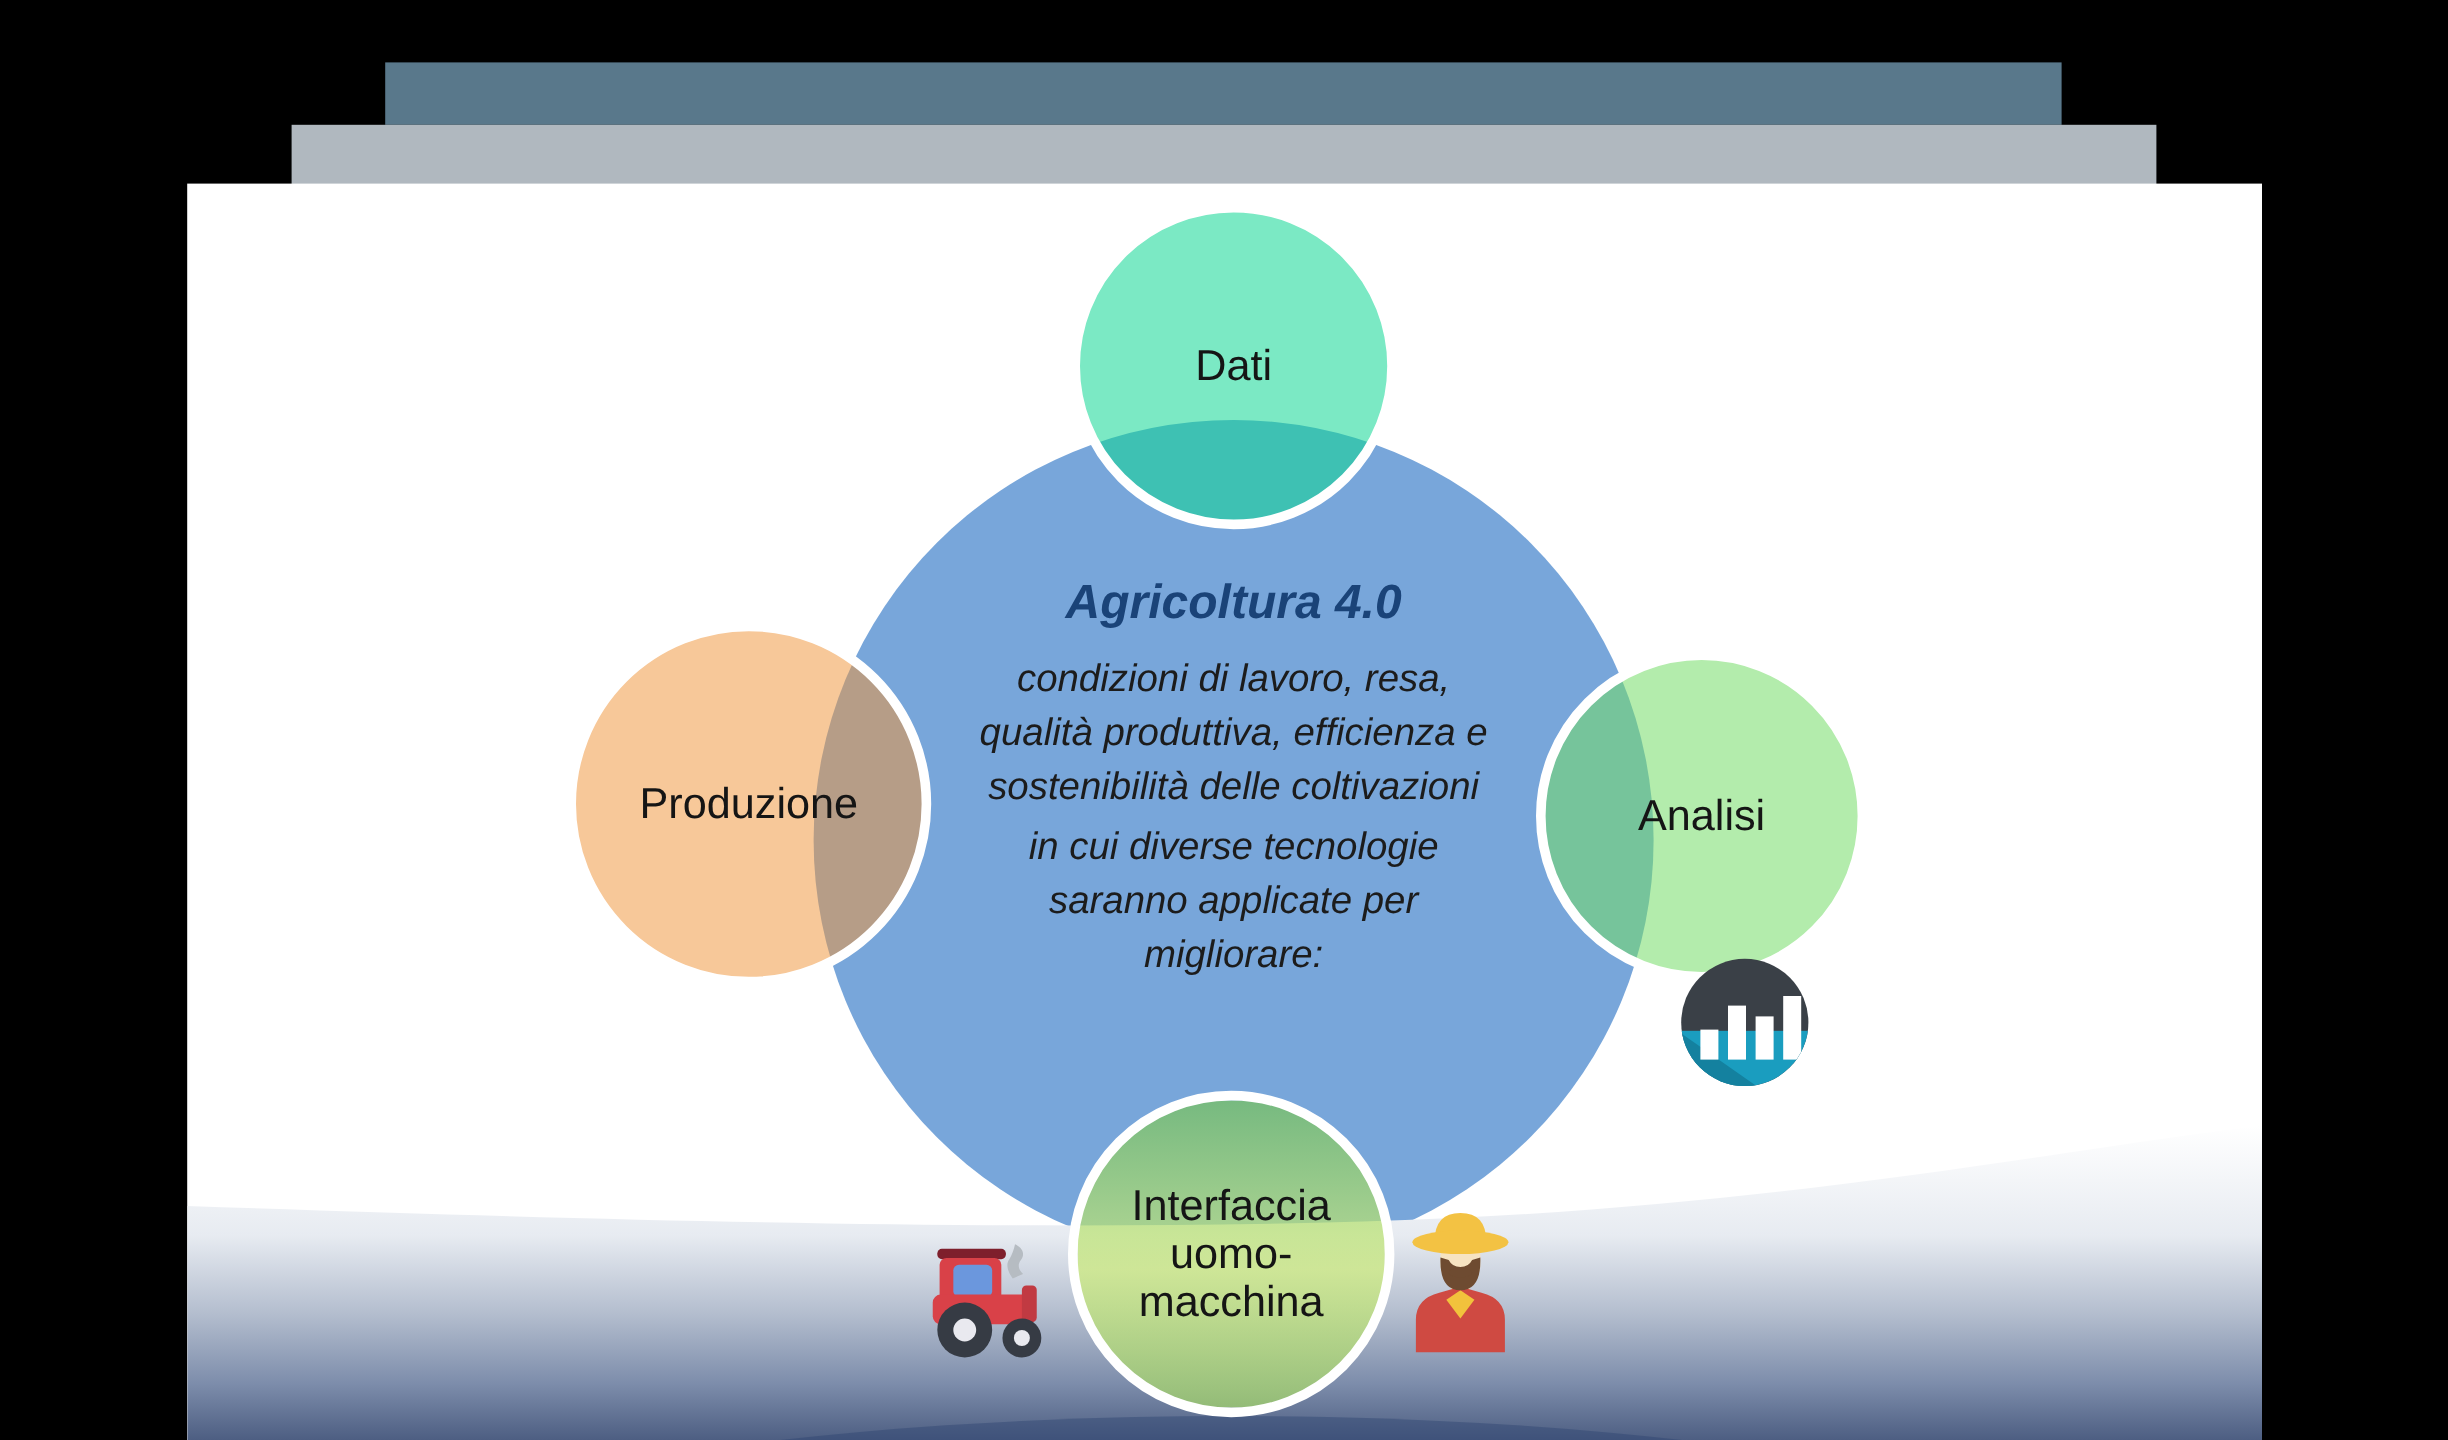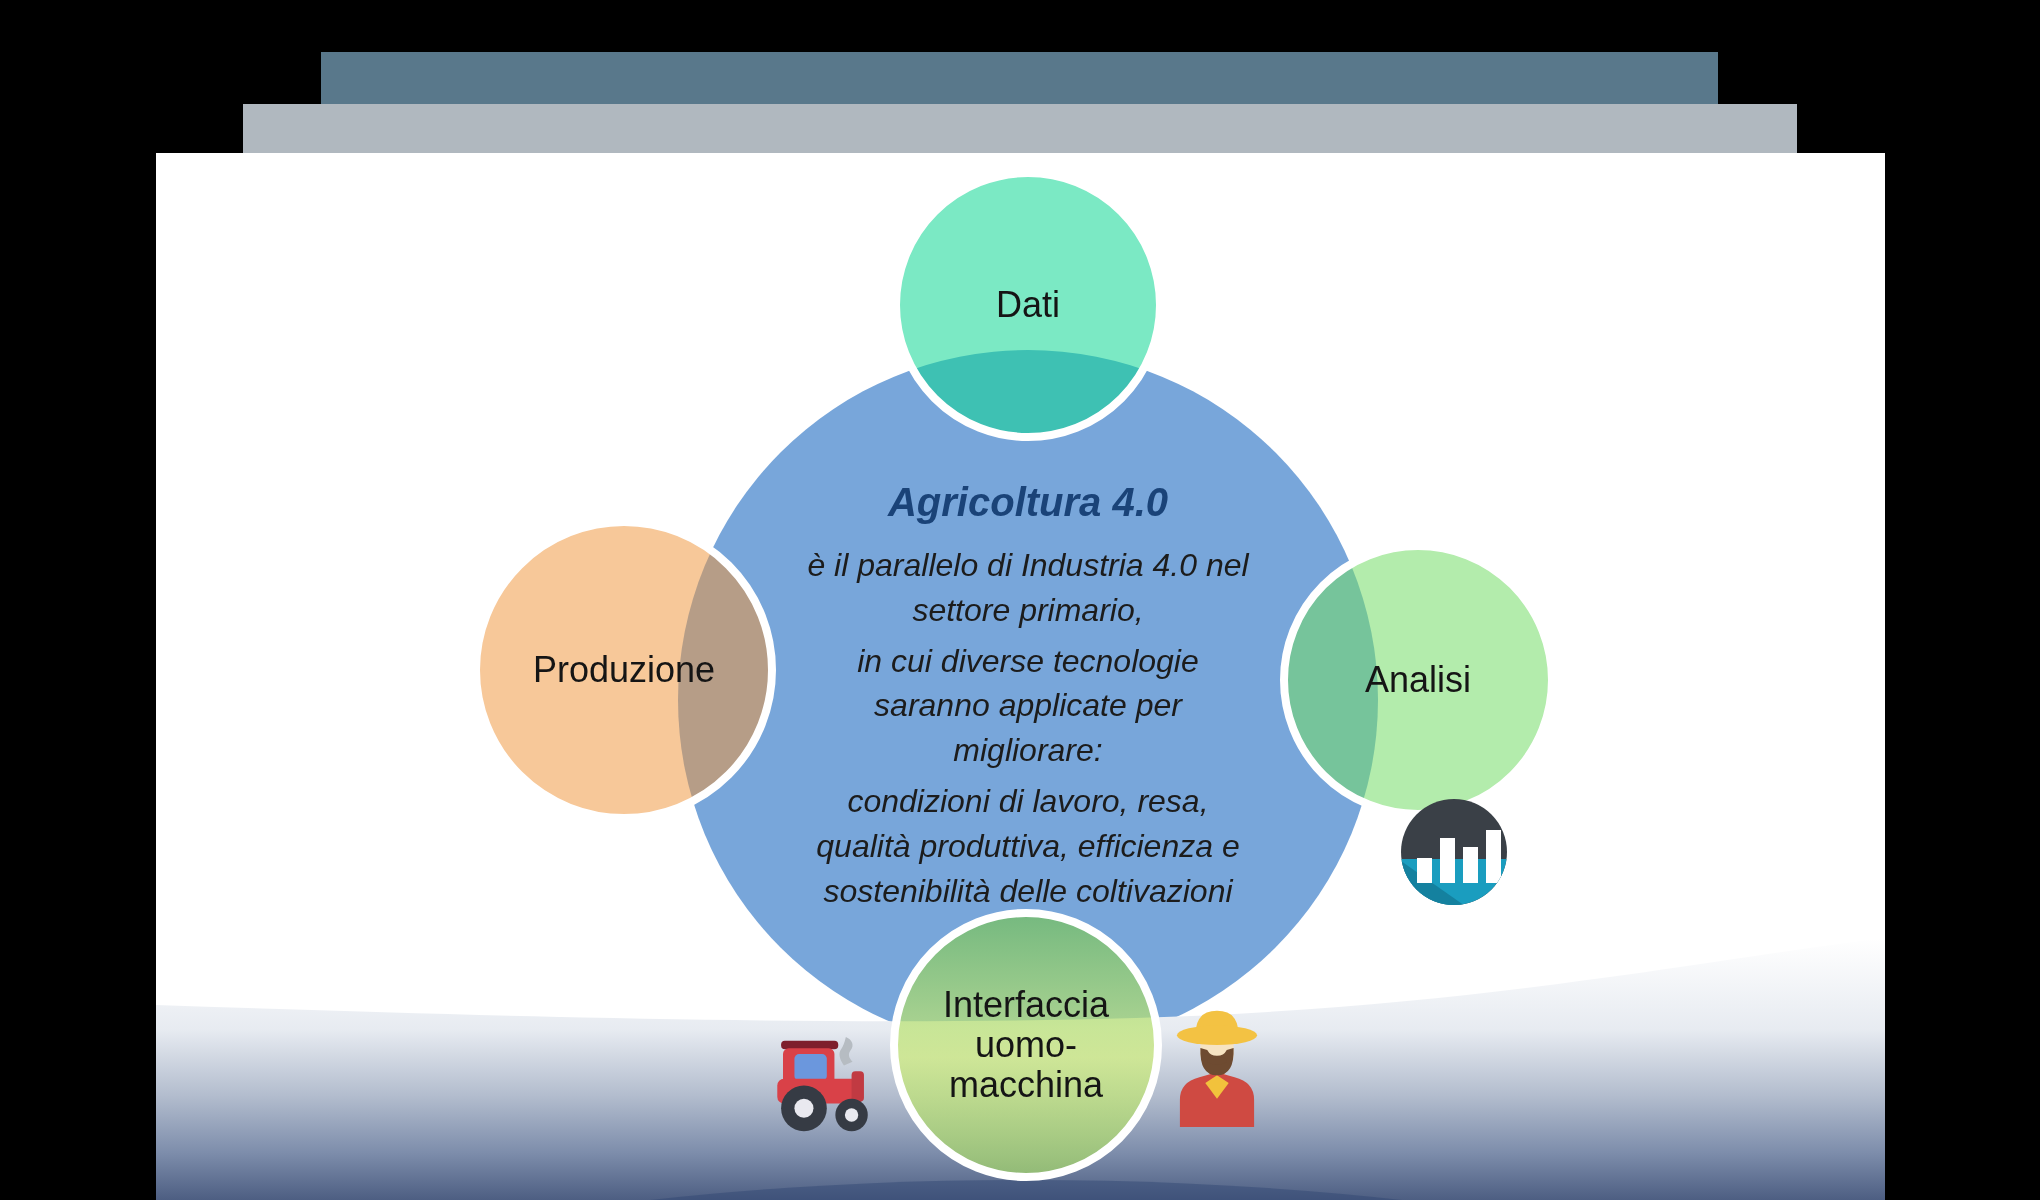--- a/index.html
+++ b/index.html
@@ -65,28 +65,26 @@
       <span class="lbl">Produzione</span>
     </div>
     <div class="vcircle c-intf">
       <span class="lbl">Interfaccia
 uomo-
 macchina</span>
     </div>
 
     <div class="center-text">
       <p class="title">Agricoltura 4.0</p>
-      <p class="para">è il parallelo di Industria 4.0 nel
-settore primario,</p>
+      <p class="para">condizioni di lavoro, resa,
+qualità produttiva, efficienza e
+sostenibilità delle coltivazioni</p>
       <p class="para">in cui diverse tecnologie
 saranno applicate per
 migliorare:</p>
-      <p class="para">condizioni di lavoro, resa,
-qualità produttiva, efficienza e
-sostenibilità delle coltivazioni</p>
     </div>
 
     <svg class="icon icon-tractor" viewBox="0 0 120 105">
       <path d="M84,2 c7,3 9,9 5,14 c-3,4 -2,8 2,12 l-9,4 c-5,-7 -6,-13 -3,-17 c2,-3 4,-8 5,-13 z" fill="#b6bcc2"></path>
       <rect x="16" y="6" width="60" height="9" rx="4" fill="#7e1f2c"></rect>
       <path d="M24,14 h42 a6,6 0 0 1 6,6 v32 h-54 v-32 a6,6 0 0 1 6,-6 z" fill="#d94148"></path>
       <rect x="30" y="20" width="34" height="28" rx="5" fill="#6b97dd"></rect>
       <rect x="12" y="46" width="90" height="26" rx="7" fill="#d94148"></rect>
       <rect x="90" y="38" width="13" height="32" rx="4" fill="#c13a42"></rect>
       <circle cx="40" cy="77" r="24" fill="#363b44"></circle>

